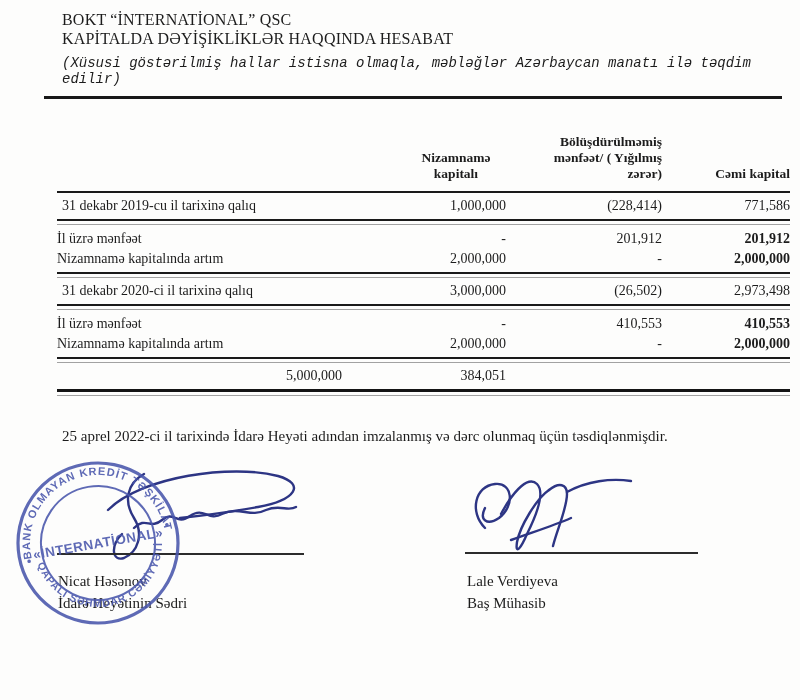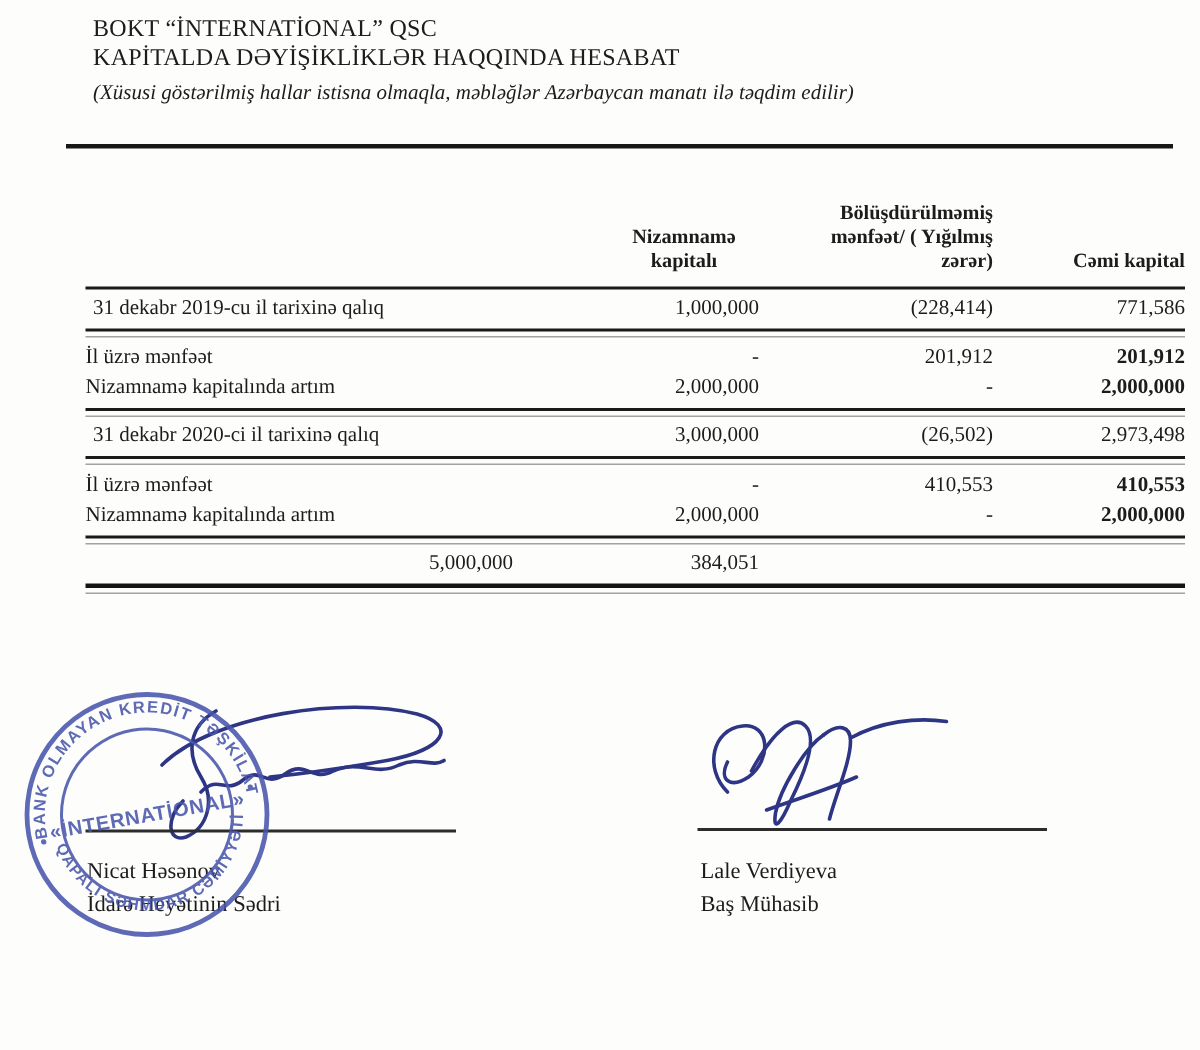--- a/index.html
+++ b/index.html
@@ -4,21 +4,21 @@
 <style>
   html,body{margin:0;padding:0;background:#ffffff;}
   .page{
     position:relative;width:800px;height:700px;overflow:hidden;
     background:#fdfdfc;color:#1c1c1c;
     font-family:"Liberation Serif", serif;
   }
   
   .doc-header{position:absolute;left:62px;top:10px;width:700px;}
   .title-line{font-size:16px;line-height:19px;font-weight:normal;letter-spacing:.2px;}
-  .subtitle{font-size:14px;line-height:16px;font-style:italic;margin-top:7px;}
+  .subtitle{font-size:14px;line-height:16px;font-style:italic;margin-top:7px;font-family:Liberation Mono, monospace;}
   .top-rule{position:absolute;left:44px;top:96px;width:738px;height:3px;background:#181818;}
   
   .equity-table{position:absolute;left:57px;top:122px;width:733px;font-size:14px;}
   .grid{display:grid;grid-template-columns:285px 164px 156px 128px;}
   .cols{align-items:end;padding-bottom:9px;min-height:60px;font-weight:bold;font-size:13.5px;line-height:16px;}
   .cols .cell{text-align:right;}
   .cols .inner2{max-width:100px;margin-left:auto;text-align:center;}
   .cols .inner3{max-width:146px;margin-left:auto;}
   .rl{height:2px;background:#1a1a1a;}
   .rl-thick{height:3px;background:#141414;}
@@ -141,20 +141,21 @@
       <div class="num">5,000,000</div>
       <div class="num">384,051</div>
     </div>
 
     <div>
         <div class="rl-thick"></div>
         <div class="rl-lite"></div>
       </div>
   </div>
 
+  <div class="approval">25 aprel 2022-ci il tarixində İdarə Heyəti adından imzalanmış və dərc olunmaq üçün təsdiqlənmişdir.</div>
 
   <svg class="sig-svg left" viewBox="0 0 235 95">
     <path class="sig-stroke" d="M 28 44 C 62 10, 152 -2, 198 10 C 226 18, 216 34, 178 41 C 150 46, 120 50, 100 52"></path>
     <path class="sig-stroke" d="M 64 8 C 46 18, 44 36, 54 52 C 64 68, 58 86, 44 92 C 32 96, 30 80, 42 68"></path>
     <path class="sig-stroke" d="M 54 62 C 66 50, 70 64, 82 54 C 94 44, 96 60, 110 50 C 124 40, 128 56, 142 48 C 160 40, 170 52, 186 44 C 200 38, 208 46, 216 41"></path>
   </svg>
   <div class="sig-line left"></div>
   <div class="sig-block left">
     <div>Nicat Həsənov</div>
     <div>İdarə Heyətinin Sədri</div>

